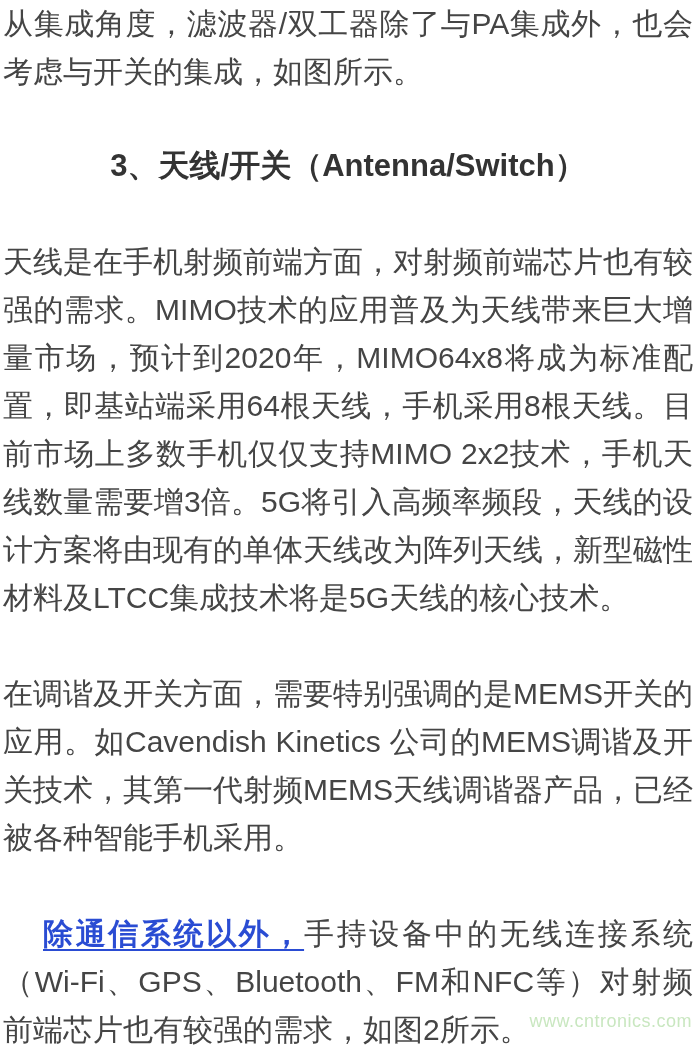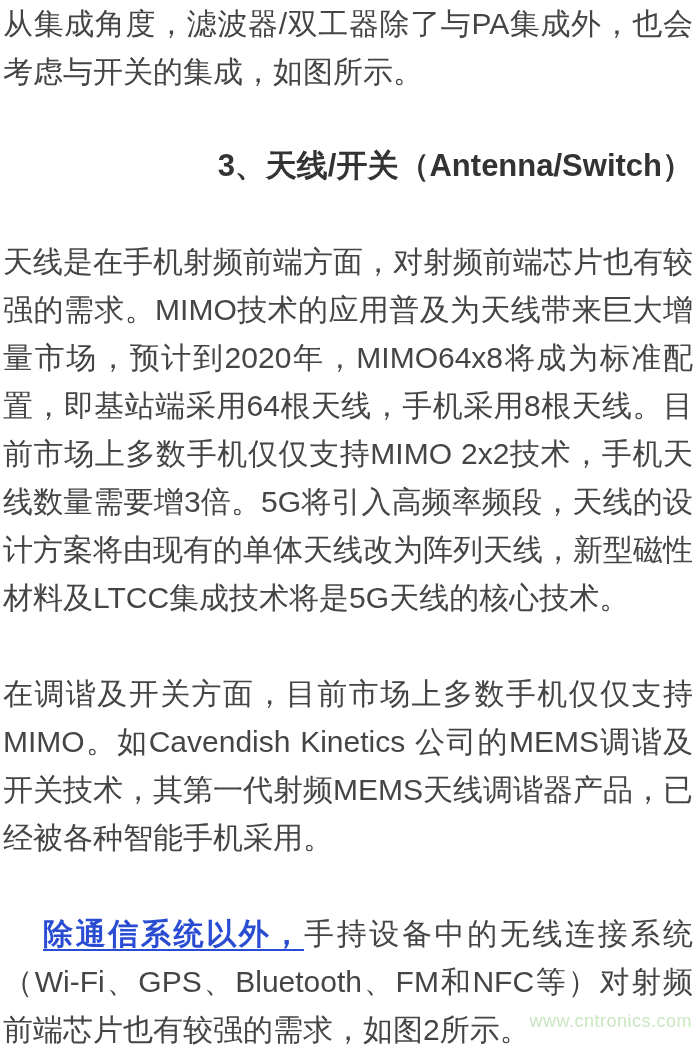--- a/index.html
+++ b/index.html
@@ -31,21 +31,21 @@
     letter-spacing: 0;
     color: var(--text-color);
     margin: 0 0 48px 0;
   }
   .section-heading {
     font-size: 31px;
     line-height: 44px;
     font-weight: bold;
     color: var(--heading-color);
     margin: 46px 0 50px 0;
-    text-align: right;
+    text-align: center;
   }
   .link-highlight {
     color: var(--link-color);
     font-weight: bold;
     text-decoration: underline;
     text-decoration-thickness: 2px;
     text-underline-offset: 5px;
     cursor: pointer;
     margin-left: 40px;
   }
@@ -65,19 +65,19 @@
 <body>
 
 <div class="article">
 
   <p class="para">从集成角度，滤波器/双工器除了与PA集成外，也会考虑与开关的集成，如图所示。</p>
 
   <h3 class="section-heading">3、天线/开关（Antenna/Switch）</h3>
 
   <p class="para">天线是在手机射频前端方面，对射频前端芯片也有较强的需求。MIMO技术的应用普及为天线带来巨大增量市场，预计到2020年，MIMO64x8将成为标准配置，即基站端采用64根天线，手机采用8根天线。目前市场上多数手机仅仅支持MIMO 2x2技术，手机天线数量需要增3倍。5G将引入高频率频段，天线的设计方案将由现有的单体天线改为阵列天线，新型磁性材料及LTCC集成技术将是5G天线的核心技术。</p>
 
-  <p class="para">在调谐及开关方面，目前市场上多数手机仅仅支持MIMO。如Cavendish Kinetics 公司的MEMS调谐及开关技术，其第一代射频MEMS天线调谐器产品，已经被各种智能手机采用。</p>
+  <p class="para">在调谐及开关方面，需要特别强调的是MEMS开关的应用。如Cavendish Kinetics 公司的MEMS调谐及开关技术，其第一代射频MEMS天线调谐器产品，已经被各种智能手机采用。</p>
 
   <p class="para"><span class="link-highlight">除通信系统以外，</span><span>手持设备中的无线连接系统（Wi-Fi、GPS、Bluetooth、FM和NFC等）对射频前端芯片也有较强的需求，如图2所示。</span></p>
 
   <div class="watermark">www.cntronics.com</div>
 
 </div>
 
 </body></html>

